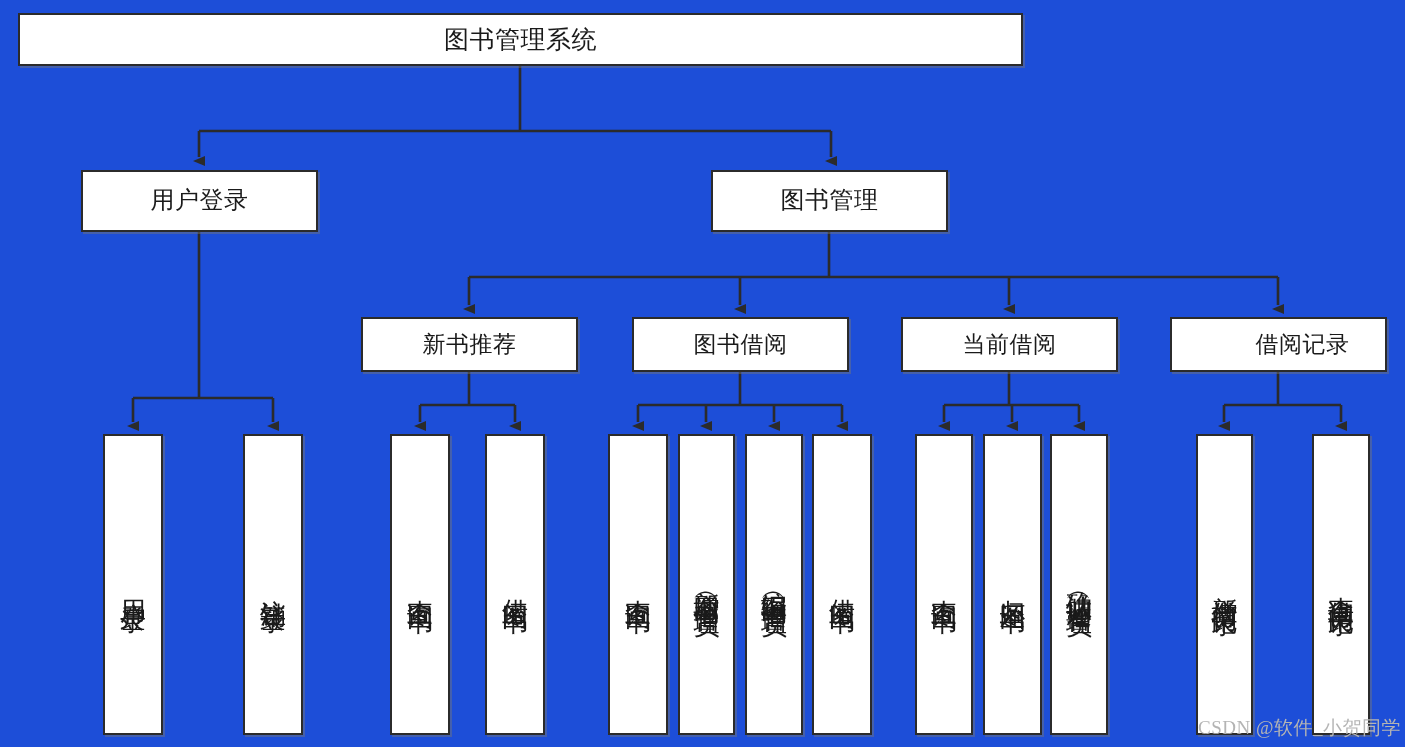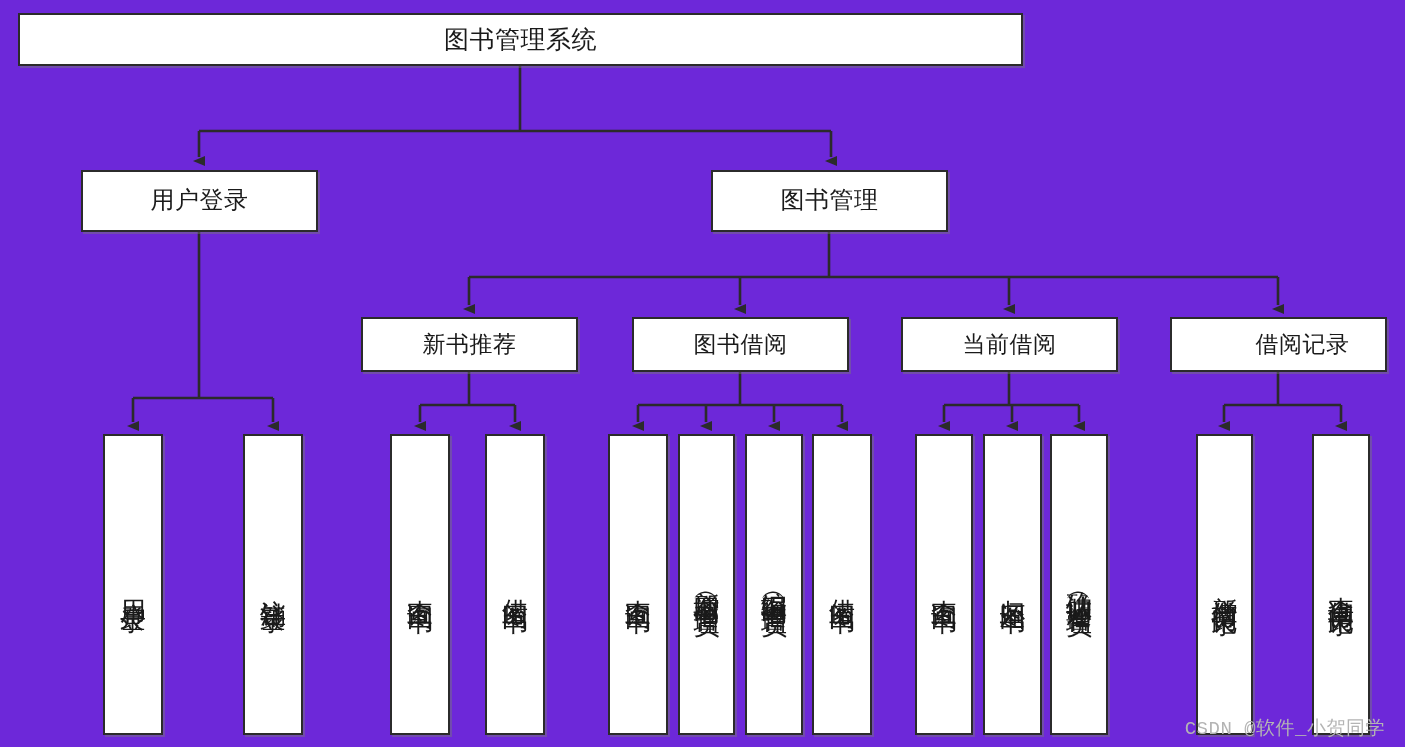--- a/index.html
+++ b/index.html
@@ -7,21 +7,21 @@
     padding: 0;
     background: #ffffff;
   }
   body {
     font-family: "DejaVu Sans", "Liberation Sans", sans-serif;
   }
   #diagram-root {
     position: relative;
     width: 1405px;
     height: 747px;
-    background: #6d28d9;
+    background: #1d4ed8;
     overflow: hidden;
   }
   #edges {
     position: absolute;
     left: 0;
     top: 0;
     width: 1405px;
     height: 747px;
     pointer-events: none;
   }
@@ -55,28 +55,28 @@
   .node-leaf .label {
     writing-mode: vertical-rl;
     text-orientation: upright;
     font-size: 26px;
     line-height: 1.12;
     letter-spacing: 3px;
     white-space: nowrap;
   }
   #watermark {
     position: absolute;
-    right: 20px;
+    right: 4px;
     bottom: 6px;
     font-size: 19px;
     color: #b4b4b4;
     letter-spacing: 0.5px;
     z-index: 5;
     white-space: nowrap;
-    font-family: Liberation Mono, monospace;
+    font-family: Liberation Serif, serif;
   }
 </style>
 </head>
 <body>
 
 <div id="diagram-root">
 
   <svg id="edges" viewBox="0 0 1405 747" width="1405" height="747" xmlns="http://www.w3.org/2000/svg">
     <defs>
       <marker id="arrow" markerWidth="10" markerHeight="12" refX="1" refY="6" orient="auto" markerUnits="userSpaceOnUse">

